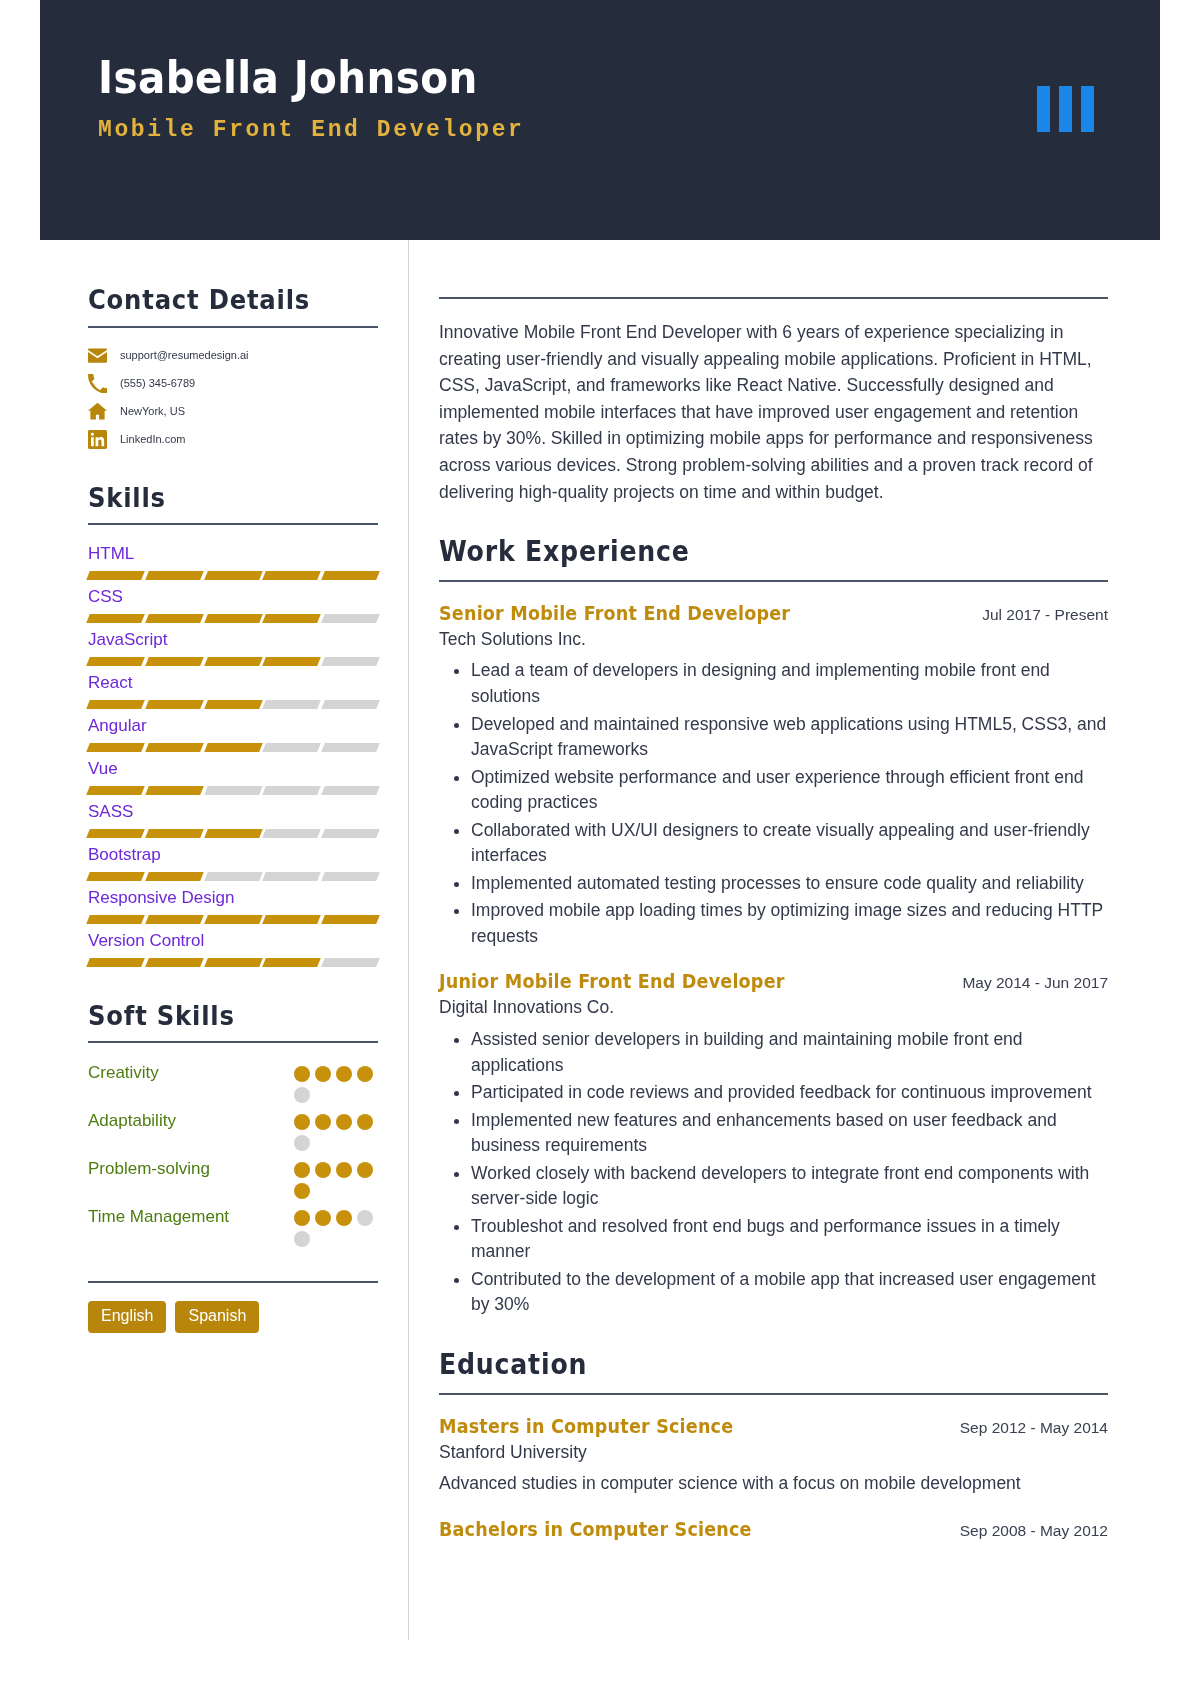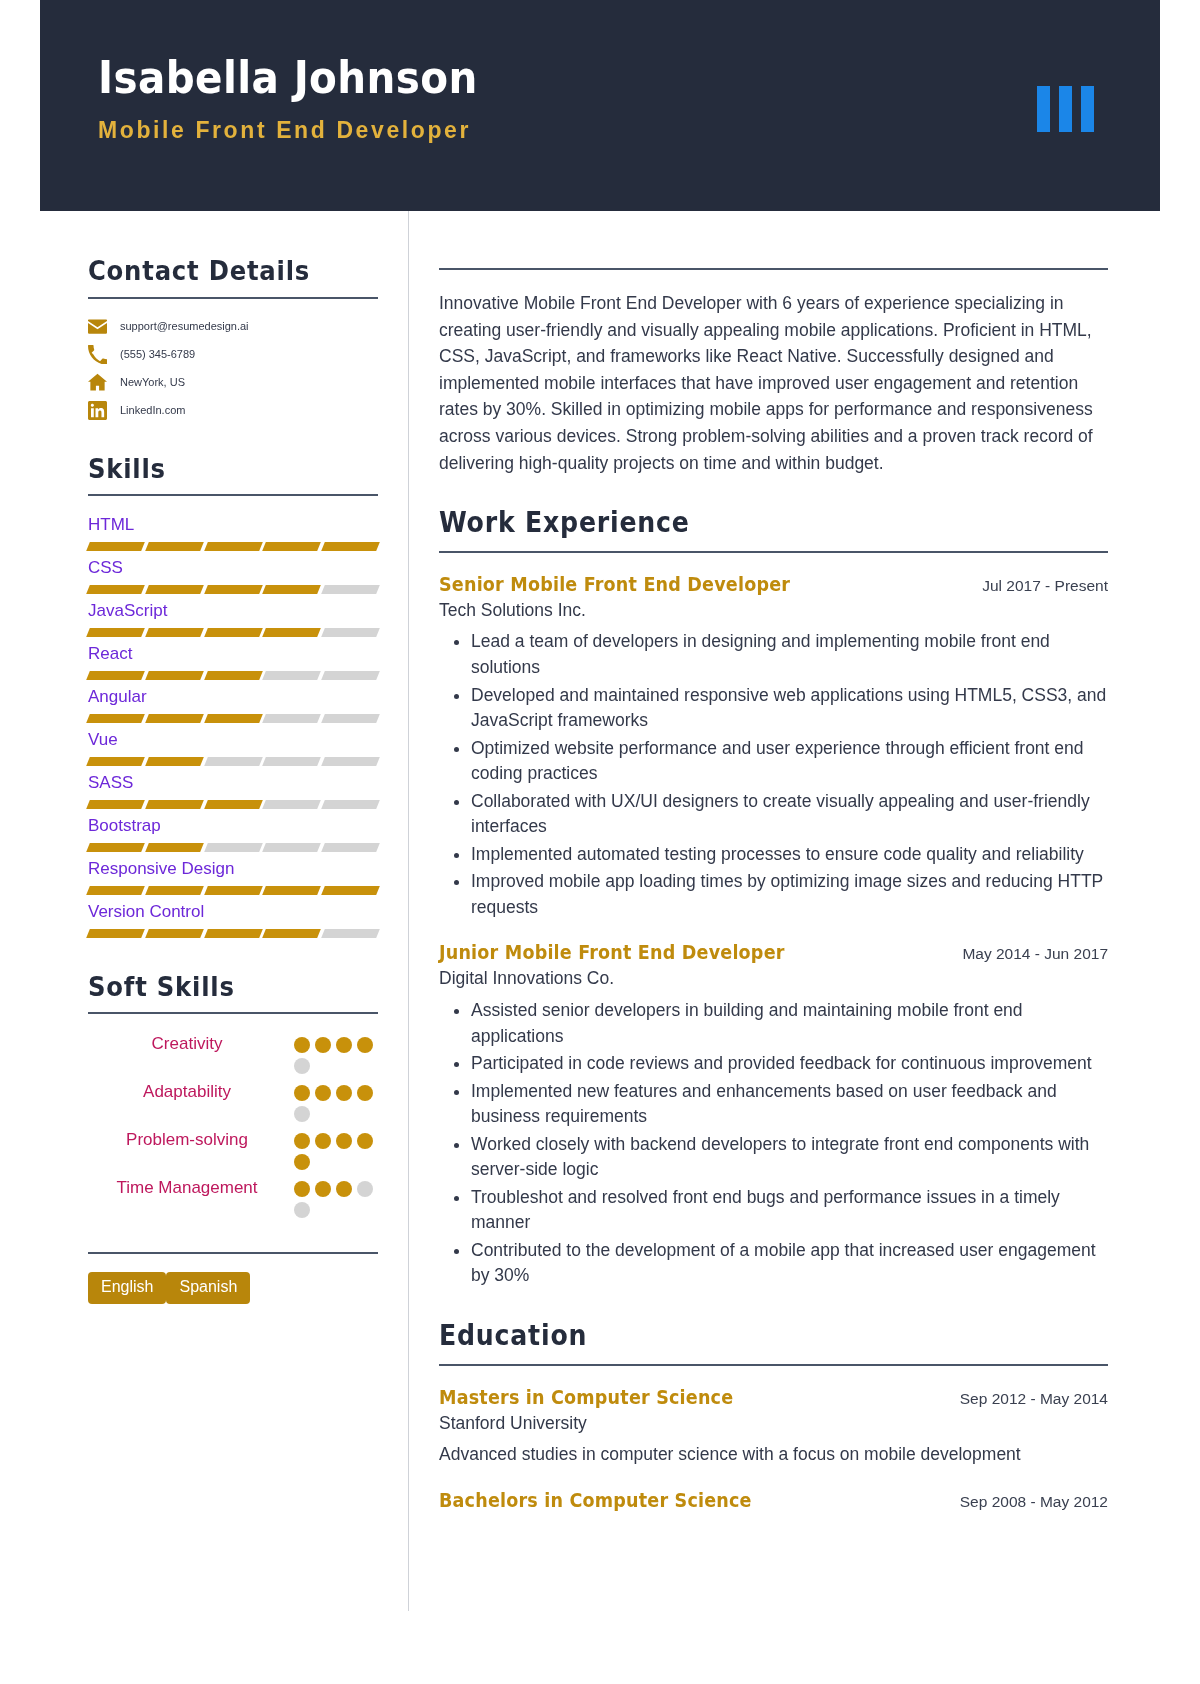--- a/index.html
+++ b/index.html
@@ -18,39 +18,39 @@
   .page {
     width: 1120px;
     margin: 0 auto;
     background: #ffffff;
     position: relative;
   }
 
   
   .header {
     background: #252c3c;
-    height: 211px;
+    height: 240px;
     padding: 44px 58px 0 58px;
     display: flex;
     justify-content: space-between;
     align-items: flex-start;
     position: relative;
   }
   .header-left { padding-top: 10px; }
   .full-name {
     color: #ffffff;
     font-family: "DejaVu Sans Condensed", "Liberation Sans Narrow", "Liberation Sans", sans-serif;
     font-size: 45px;
     font-weight: 700;
     letter-spacing: 0.4px;
     line-height: 1.08;
   }
   .job-title {
     color: #e3b23c;
-    font-family: Liberation Sans, sans-serif;
+    font-family: Liberation Mono, monospace;
     font-size: 23px;
     font-weight: 700;
     letter-spacing: 2.6px;
     margin-top: 14px;
   }
   .logo-mark {
     display: flex;
     gap: 9px;
     margin-top: 42px;
     margin-right: 8px;
@@ -148,43 +148,42 @@
   
   .soft-row {
     display: flex;
     align-items: flex-start;
     margin-bottom: 6px;
     min-height: 26px;
   }
   .soft-name {
     flex: 1 1 auto;
     font-size: 17px;
-    color: #be185d;
+    color: #4d7c0f;
     line-height: 1.45;
     padding-right: 8px;
-    text-align: center;
   }
   .soft-dots {
     flex: 0 0 84px;
     width: 84px;
     display: flex;
     flex-wrap: wrap;
     gap: 5px;
     padding-top: 5px;
   }
   .dot {
     width: 16px;
     height: 16px;
     border-radius: 50%;
     background: #d4d4d4;
   }
   .dot.on { background: #c8910b; }
 
   
-  .lang-tags { display: flex; flex-wrap: wrap; gap: 0; }
+  .lang-tags { display: flex; flex-wrap: wrap; gap: 9px; }
   .lang-tag {
     background: #b8860b;
     color: #ffffff;
     font-size: 16px;
     padding: 6px 13px 7px 13px;
     border-radius: 4px;
     line-height: 1.15;
   }
 
   

